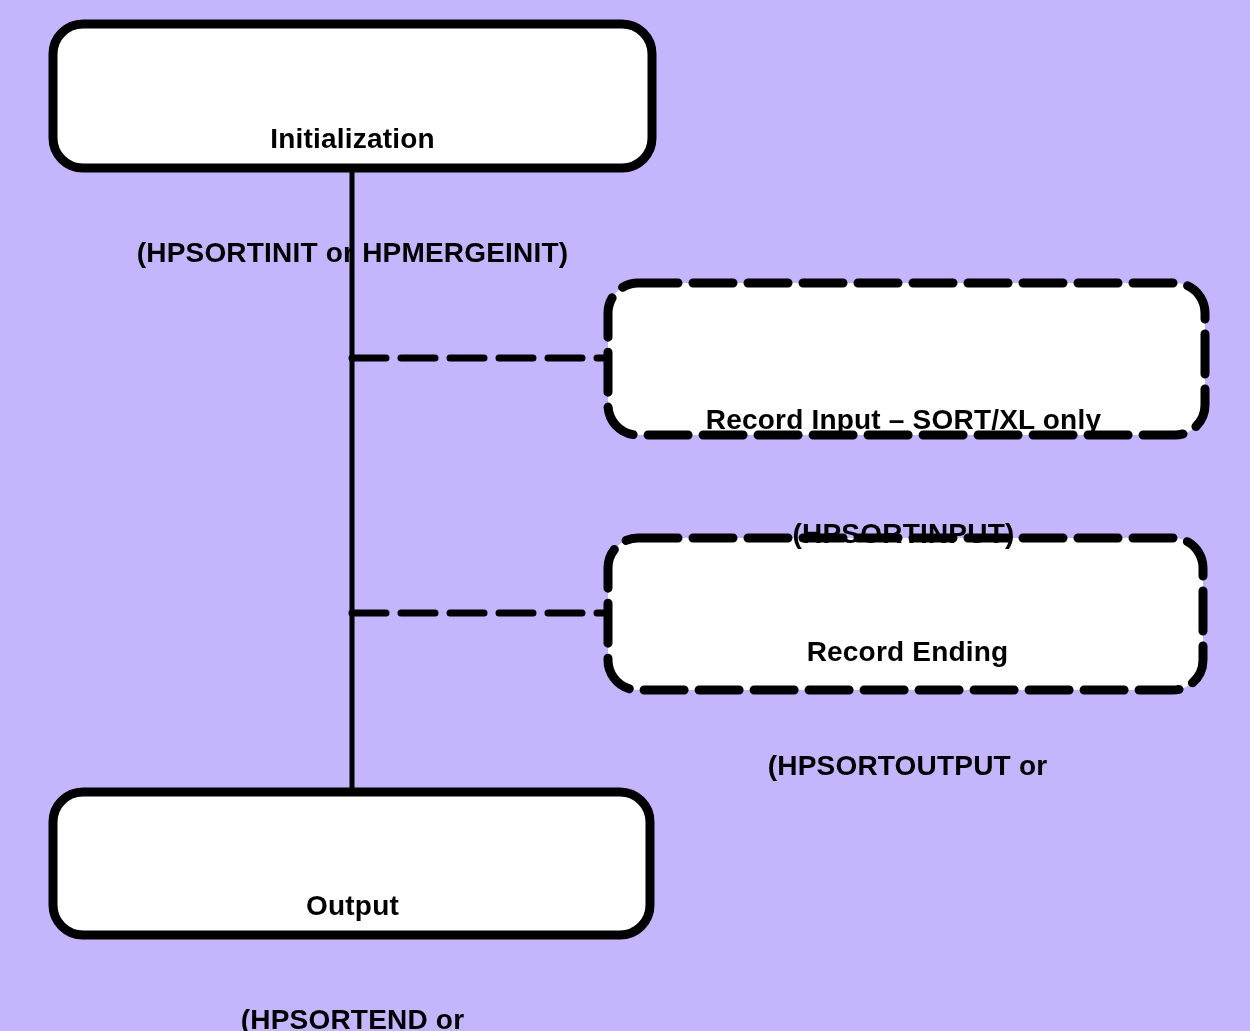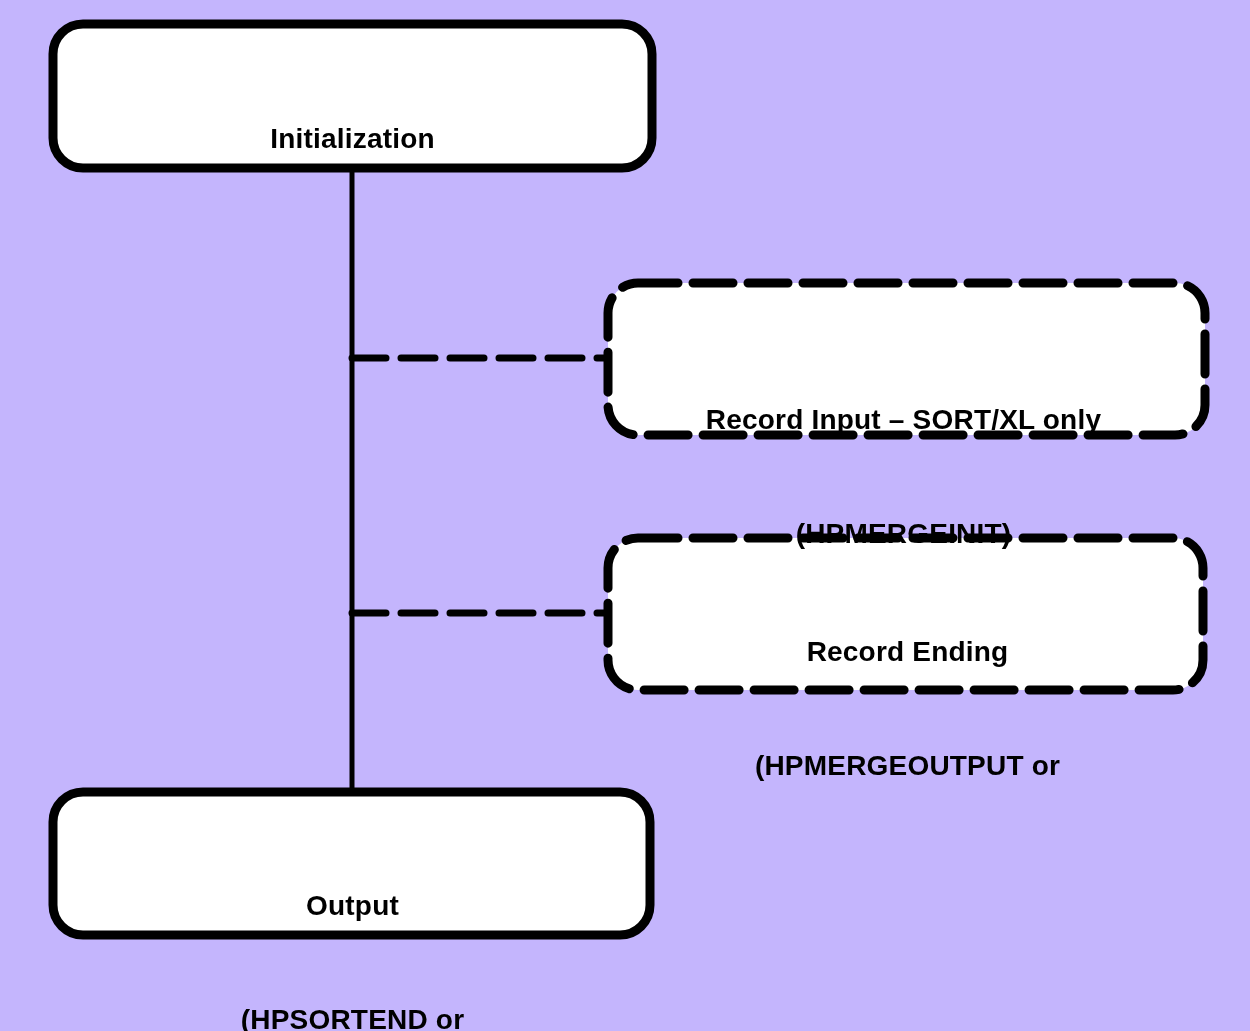--- a/index.html
+++ b/index.html
@@ -59,30 +59,31 @@
 
     <rect x="608" y="283" width="597" height="152" rx="30" ry="30" fill="#ffffff" stroke="#000000" stroke-width="9" stroke-dasharray="40 15" stroke-linecap="round"></rect>
 
     <rect x="608" y="538" width="595" height="152" rx="30" ry="30" fill="#ffffff" stroke="#000000" stroke-width="9" stroke-dasharray="40 15" stroke-linecap="round"></rect>
 
     <rect x="53" y="792" width="597" height="143" rx="30" ry="30" fill="#ffffff" stroke="#000000" stroke-width="9" stroke-linecap="round"></rect>
   </svg>
 
   <div class="node-label" style="left:53px; top:44px; width:599px;">
     <span class="line">Initialization</span>
+    <span class="line">(HPSORTINIT or HPMERGEINIT)</span>
   </div>
 
   <div class="node-label" style="left:616px; top:325px; width:575px;">
     <span class="line">Record Input – SORT/XL only</span>
-    <span class="line">(HPMERGEINIT)</span>
+    <span class="line">(HPSORTINPUT)</span>
   </div>
 
   <div class="node-label" style="left:620px; top:557px; width:575px;">
     <span class="line">Record Ending</span>
-    <span class="line">(HPMERGEOUTPUT or</span>
+    <span class="line">(HPSORTOUTPUT or</span>
   </div>
 
   <div class="node-label" style="left:60px; top:811px; width:585px;">
     <span class="line">Output</span>
     <span class="line">(HPSORTEND or</span>
     
   </div>
 
 </div>
 

